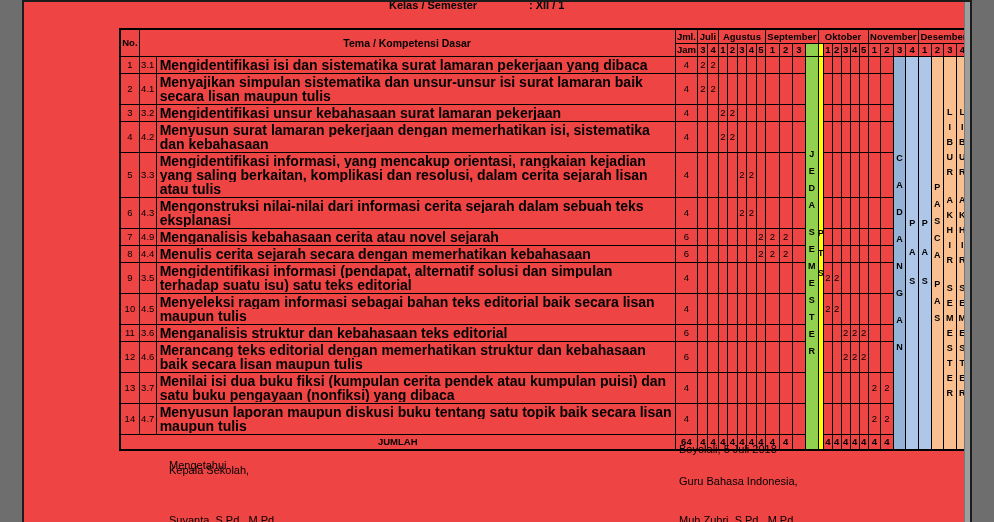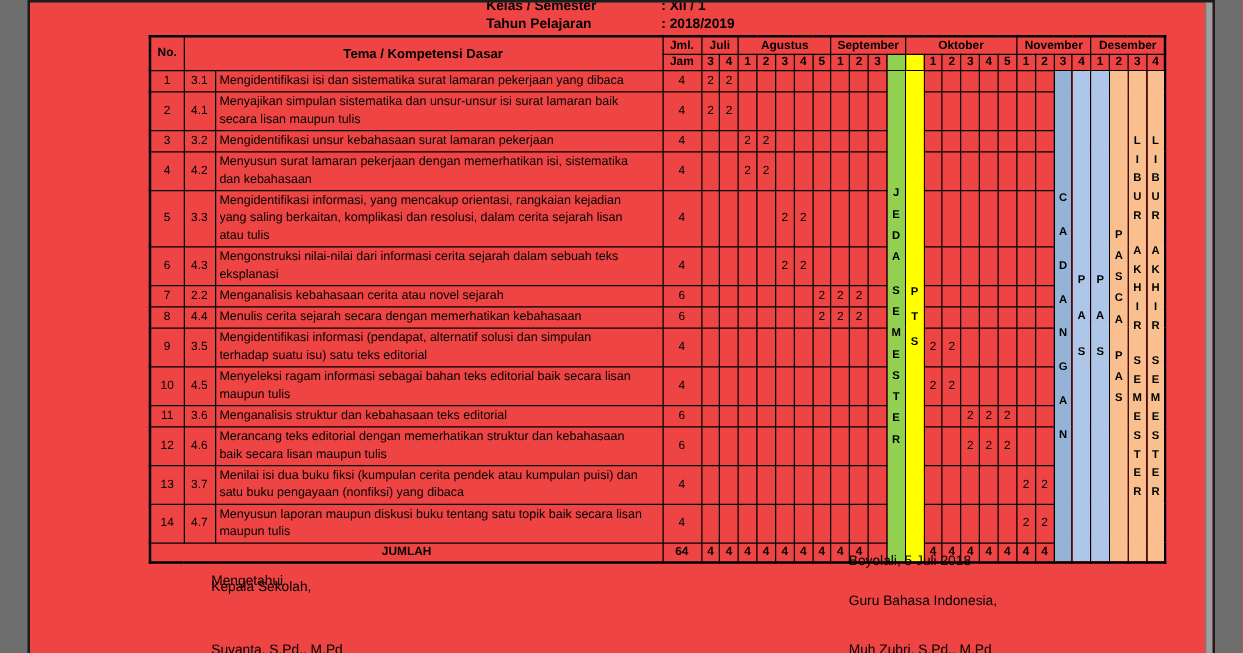--- a/index.html
+++ b/index.html
@@ -5,38 +5,35 @@
   html,body{margin:0;padding:0;}
   body{background:#6e6e6e;font-family:"Liberation Sans",sans-serif;}
   .screen{position:relative;width:946px;height:522px;background:#ef4444;overflow:hidden;outline:2px solid #1c1c1c;margin:2px auto;}
   .rightbar{position:absolute;top:0;right:0;width:5px;height:100%;background:#9e9e9e;border-left:1px solid #777;}
   .hdr{position:absolute;font-weight:bold;font-size:11px;color:#000;white-space:nowrap;}
   .hdr-label{display:inline-block;width:140px;}
   table.promes{position:absolute;left:95px;top:26px;border-collapse:collapse;table-layout:fixed;border:2px solid #000;}
   .promes th,.promes td{border:1px solid #000;padding:0;text-align:center;vertical-align:middle;font-size:9.5px;color:#000;overflow:hidden;}
   .promes th{font-weight:bold;}
   .promes td.tema{text-align:left;padding:1px 3px;}
-  .promes td.tema div{white-space:nowrap;overflow:hidden;line-height:14px;font-size:10px;}
+  .promes td.tema div{white-space:nowrap;overflow:hidden;line-height:14px;font-size:14px;font-weight:bold;}
   .vcol{position:relative;}
   .vwrap{position:absolute;left:0;top:0;right:0;bottom:0;display:flex;flex-direction:column;align-items:center;justify-content:center;}
   .vword{display:flex;flex-direction:column;align-items:center;}
   .vword span{font-weight:bold;font-size:9px;display:block;}
   .total-row td{font-weight:bold;}
   .footer-text{position:absolute;font-size:11px;color:#000;white-space:nowrap;}
 </style>
 </head>
 <body>
 
 <div class="screen">
 
   <div class="hdr" style="left:365px;top:-3px;">
     <span class="hdr-label">Kelas / Semester</span><span>: XII / 1</span>
-  </div>
-  <div class="hdr" style="left:365px;top:11px;">
-    <span class="hdr-label">Tahun Pelajaran</span><span>: 2018/2019</span>
   </div>
 
   <table class="promes" id="promes-table">
       <colgroup>
         <col style="width:27px">
         <col style="width:25px">
         <col style="width:358px">
         <col style="width:31px">
         <col style="width:14.85px">
         <col style="width:14.85px">
@@ -389,21 +386,21 @@
           <td></td>
           <td></td>
           <td></td>
           <td></td>
           <td></td>
           <td></td>
           <td></td>
         </tr>
         <tr style="height:16px">
           <td>7</td>
-          <td>2.2</td>
+          <td>4.9</td>
           <td class="tema">
             <div>Menganalisis kebahasaan cerita atau novel sejarah</div>
           </td>
           <td>6</td>
           <td></td>
           <td></td>
           <td></td>
           <td></td>
           <td></td>
           <td></td>

